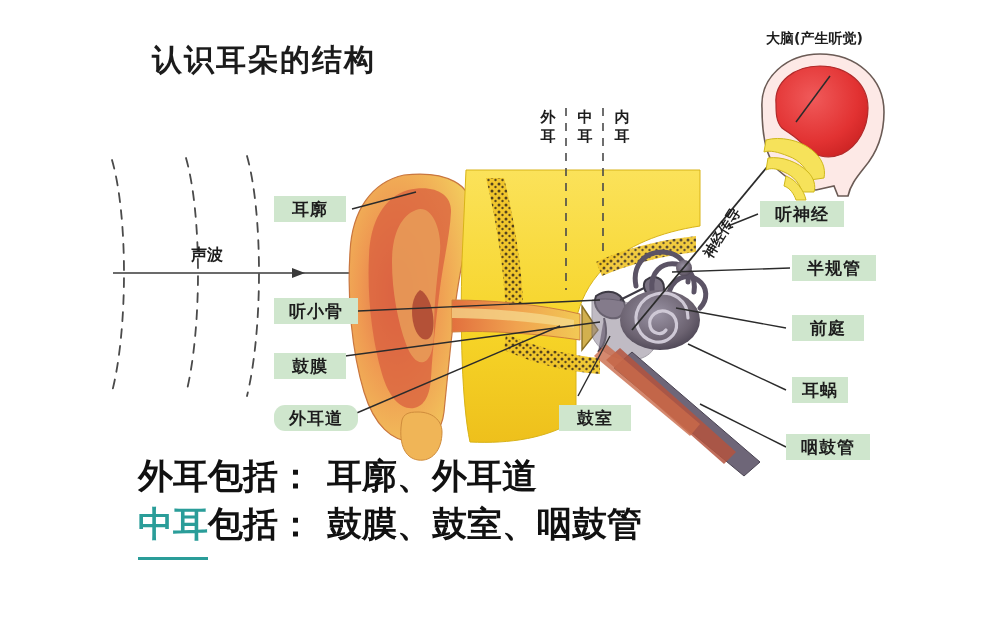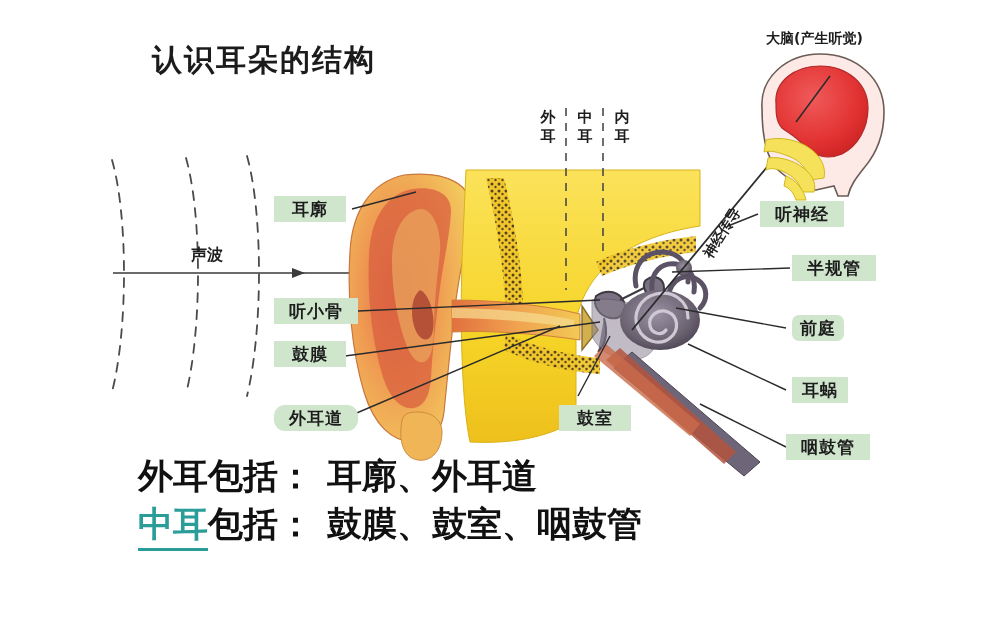--- a/index.html
+++ b/index.html
@@ -52,21 +52,21 @@
   
   #summary{left:138px;top:452px;}
   .srow{
     height:48px;line-height:48px;white-space:nowrap;
     font-size:35px;font-weight:700;color:#111;
     font-family:"DejaVu Serif","Liberation Serif",serif;
   }
   .hl{
     color:#2a9d99;
     border-bottom:3px solid #2a9d99;
-    padding-bottom:4px;
+    padding-bottom:13px;
   }
   .gap{display:inline-block;width:14px;}
 
   svg{position:absolute;left:0;top:0;}
 </style>
 </head>
 <body>
 
 <div id="stage">
 
@@ -284,28 +284,28 @@
   <div class="abs dtxt" style="left:191px;top:245px;">声波</div>
 
   <div class="abs" id="nerve-label-wrap" style="left:700px;top:252px;">
     <div id="nerve-label">神经传导</div>
   </div>
 
   <div class="abs" id="brain-label">大脑(产生听觉)</div>
 
   <div class="abs lbl" style="left:274px;top:196px;width:72px;">耳廓</div>
   <div class="abs lbl" style="left:274px;top:298px;width:84px;">听小骨</div>
-  <div class="abs lbl" style="left:274px;top:341px;width:72px;">鼓膜</div>
+  <div class="abs lbl" style="left:274px;top:353px;width:72px;">鼓膜</div>
   <div class="abs lbl" style="left:274px;top:405px;width:84px;border-radius:11px;">外耳道</div>
 
   <div class="abs lbl" style="left:559px;top:405px;width:72px;">鼓室</div>
 
   <div class="abs lbl" style="left:760px;top:201px;width:84px;">听神经</div>
   <div class="abs lbl" style="left:792px;top:255px;width:84px;">半规管</div>
-  <div class="abs lbl" style="left:792px;top:315px;width:52px;border-radius:7px;">前庭</div>
+  <div class="abs lbl" style="left:792px;top:315px;width:72px;">前庭</div>
   <div class="abs lbl" style="left:792px;top:377px;width:56px;">耳蜗</div>
   <div class="abs lbl" style="left:786px;top:434px;width:84px;">咽鼓管</div>
 
   <div class="abs" id="summary">
 
     <div class="srow">
       <span>外耳</span><span>包括：</span><span class="gap"></span><span>耳廓、外耳道</span>
     </div>
 
     <div class="srow">

